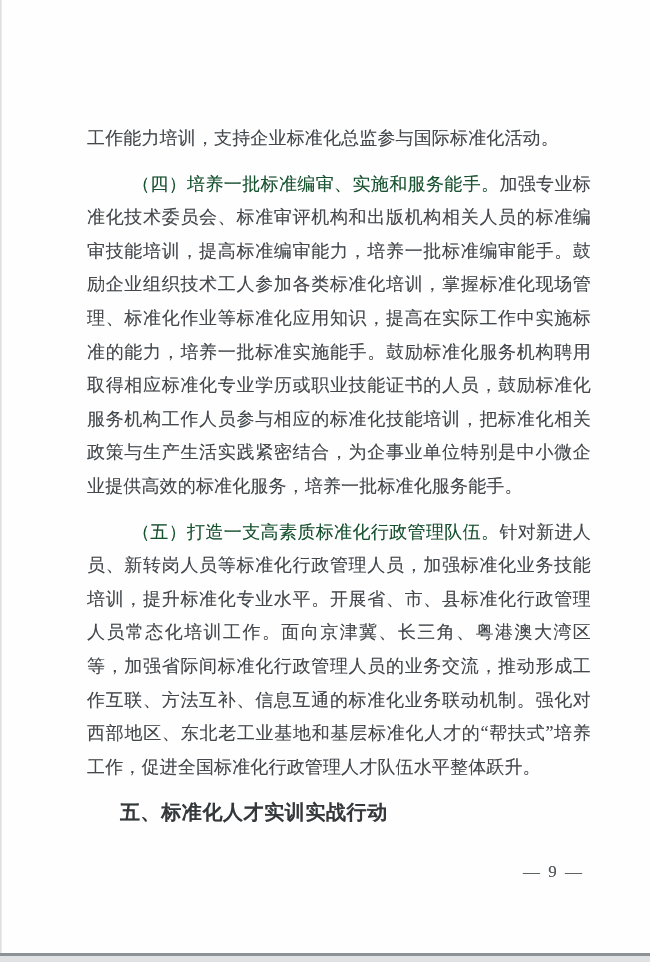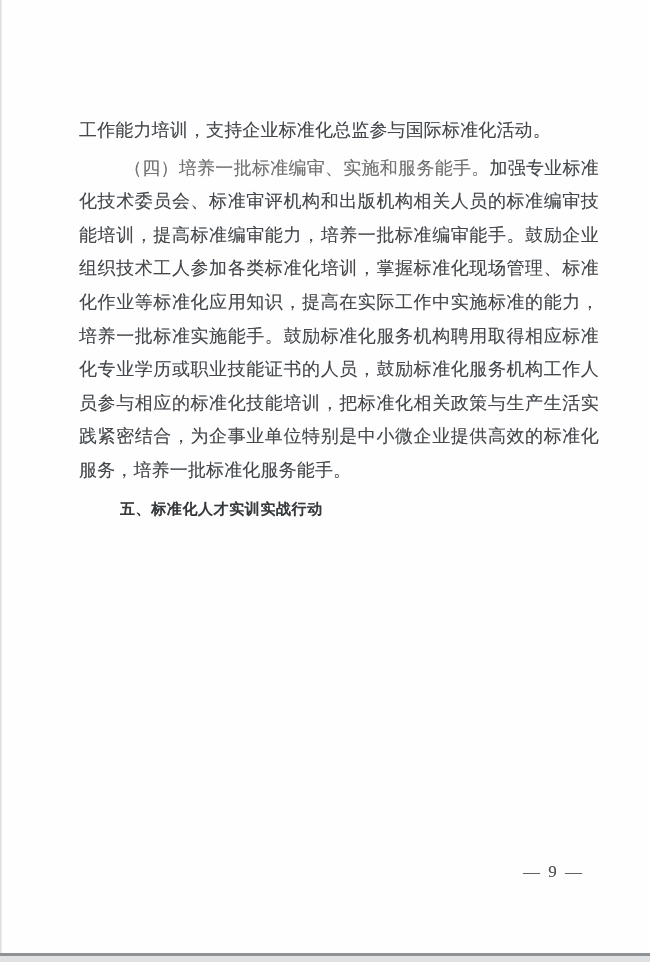--- a/index.html
+++ b/index.html
@@ -53,35 +53,35 @@
     top: 110px;
     width: 528px;
     font-size: 18px;
     line-height: 33.6px;
     letter-spacing: 0.15px;
     color: #44484c;
     text-align: justify;
     text-shadow: 0 0 0.5px rgba(90, 95, 100, 0.45);
   }
   .para {
-    margin: 4px;
+    margin: 12px;
     text-indent: 45px;
   }
   .para.no-indent {
     text-indent: 0;
   }
   
   .lead {
     font-weight: 500;
-    color: #737373;
+    color: #14532d;
   }
   .heading {
     margin: 0;
     font-family: "Liberation Sans", sans-serif;
-    font-size: 15px;
+    font-size: 20px;
     font-weight: 700;
     line-height: 33.6px;
     letter-spacing: 0.6px;
     color: #35383b;
     text-indent: 45px;
     text-shadow: 0 0 0.5px rgba(70, 75, 80, 0.4);
   }
   .page-number {
     position: absolute;
     top: 862px;
@@ -99,20 +99,21 @@
 <div class="page">
 
   <div class="scan-edge-left"></div>
 
   <main class="text-block">
 
     <p class="para no-indent">工作能力培训，支持企业标准化总监参与国际标准化活动。</p>
 
     <p class="para"><span class="lead">（四）培养一批标准编审、实施和服务能手。</span><span>加强专业标准化技术委员会、标准审评机构和出版机构相关人员的标准编审技能培训，提高标准编审能力，培养一批标准编审能手。鼓励企业组织技术工人参加各类标准化培训，掌握标准化现场管理、标准化作业等标准化应用知识，提高在实际工作中实施标准的能力，培养一批标准实施能手。鼓励标准化服务机构聘用取得相应标准化专业学历或职业技能证书的人员，鼓励标准化服务机构工作人员参与相应的标准化技能培训，把标准化相关政策与生产生活实践紧密结合，为企事业单位特别是中小微企业提供高效的标准化服务，培养一批标准化服务能手。</span></p>
 
+    <p class="para"><span class="lead">（五）打造一支高素质标准化行政管理队伍。</span><span>针对新进人员、新转岗人员等标准化行政管理人员，加强标准化业务技能培训，提升标准化专业水平。开展省、市、县标准化行政管理人员常态化培训工作。面向京津冀、长三角、粤港澳大湾区等，加强省际间标准化行政管理人员的业务交流，推动形成工作互联、方法互补、信息互通的标准化业务联动机制。强化对西部地区、东北老工业基地和基层标准化人才的“帮扶式”培养工作，促进全国标准化行政管理人才队伍水平整体跃升。</span></p>
 
     <h2 class="heading">五、标准化人才实训实战行动</h2>
 
 
   </main>
 
   <div class="page-number">— 9 —</div>
 
   <div class="scan-edge-bottom">
     <div class="edge-line"></div>

